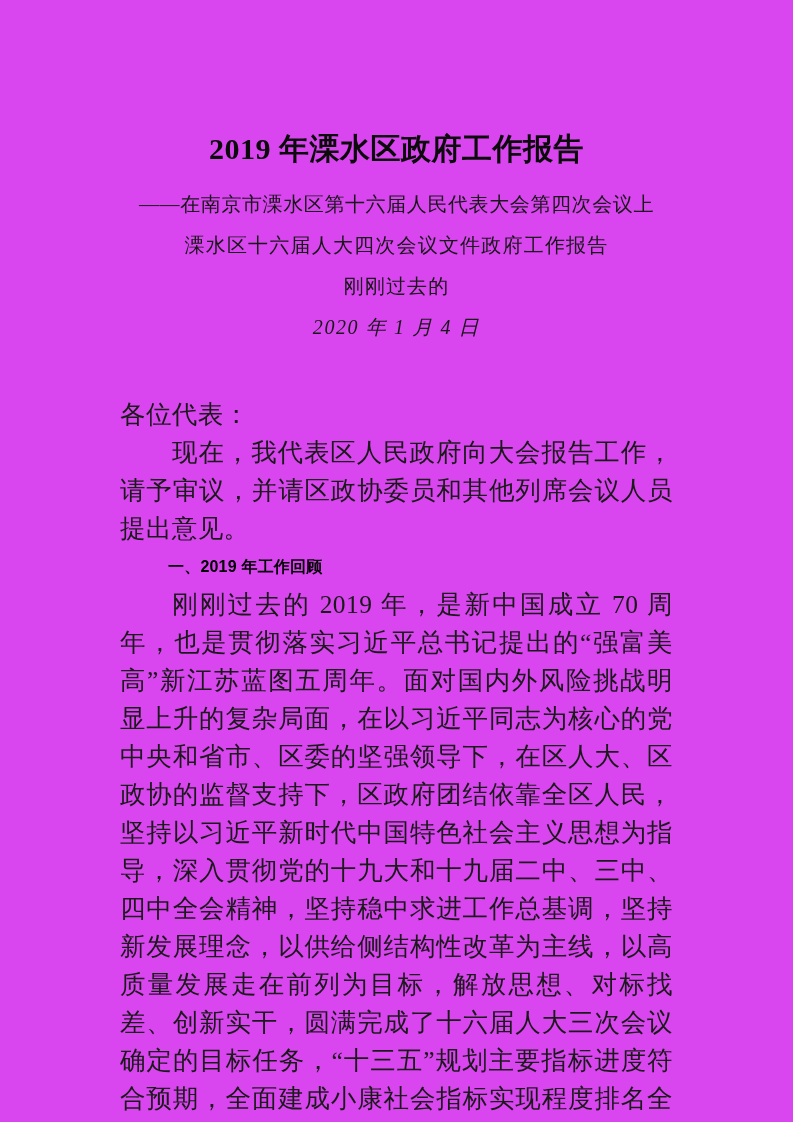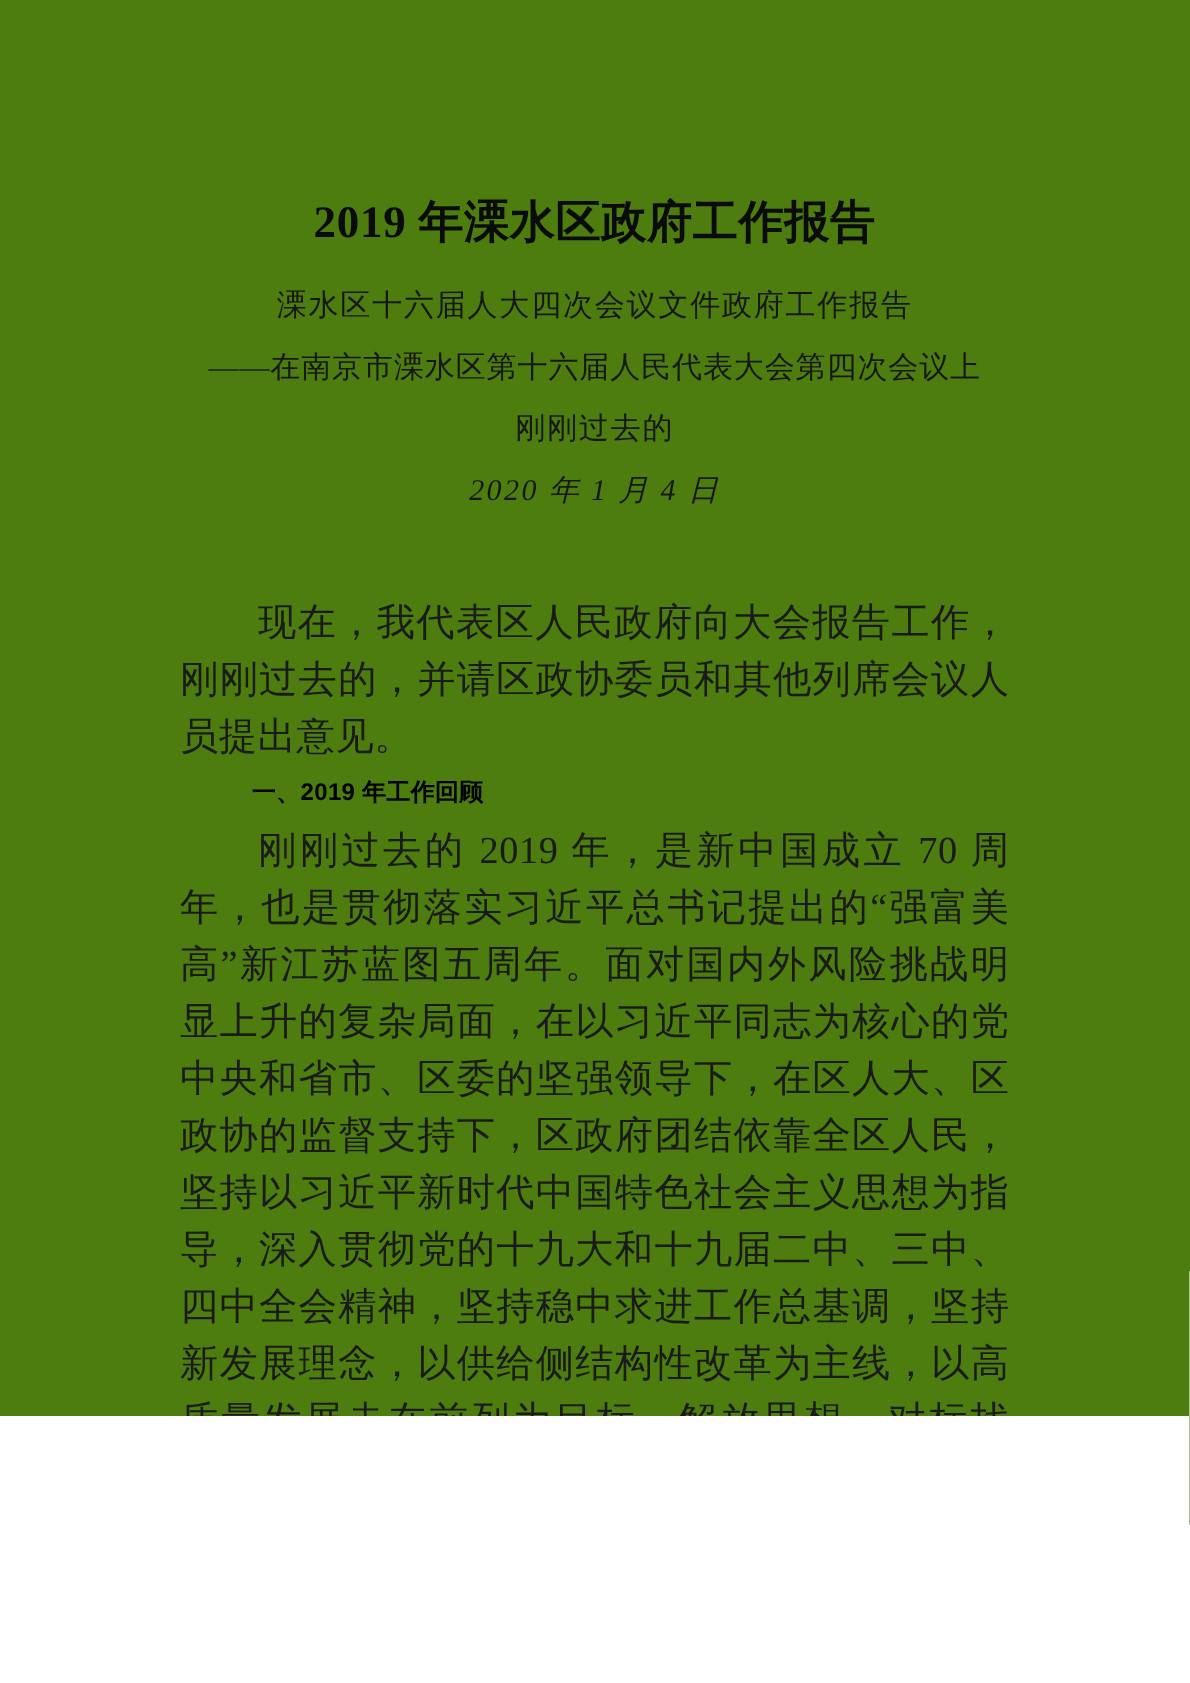--- a/index.html
+++ b/index.html
@@ -9,23 +9,23 @@
     background: #ffffff;
   }
   body {
     font-family: "Liberation Serif", "DejaVu Serif", serif;
     color: #000000;
     -webkit-font-smoothing: antialiased;
   }
   .page {
     position: relative;
     width: 793px;
-    height: 944px;
+    height: 1122px;
     margin: 0 auto;
-    background: #4d7c0f;
+    background: #d946ef;
     overflow: hidden;
   }
   
   .content {
     position: absolute;
     left: 120px;
     top: 0;
     width: 553px;
   }
 
@@ -99,29 +99,30 @@
 </style>
 </head>
 <body>
 
 <div class="page">
   <div class="content">
 
     <h1 class="doc-title">2019 年溧水区政府工作报告</h1>
 
     <div class="subtitle-block">
+      <div class="subtitle-line dash-line">——在南京市溧水区第十六届人民代表大会第四次会议上</div>
       <div class="subtitle-line">溧水区十六届人大四次会议文件政府工作报告</div>
-      <div class="subtitle-line dash-line">——在南京市溧水区第十六届人民代表大会第四次会议上</div>
       <div class="subtitle-line">刚刚过去的</div>
       <div class="subtitle-line date-line">2020 年 1 月 4 日</div>
     </div>
 
     <div class="body-block">
+      <p class="para">各位代表：</p>
 
-      <p class="para indent">现在，我代表区人民政府向大会报告工作，刚刚过去的，并请区政协委员和其他列席会议人员提出意见。</p>
+      <p class="para indent">现在，我代表区人民政府向大会报告工作，请予审议，并请区政协委员和其他列席会议人员提出意见。</p>
 
       <h2 class="section-heading">一、2019 年工作回顾</h2>
 
       <p class="para indent tail">刚刚过去的 2019 年，是新中国成立 70 周年，也是贯彻落实习近平总书记提出的“强富美高”新江苏蓝图五周年。面对国内外风险挑战明显上升的复杂局面，在以习近平同志为核心的党中央和省市、区委的坚强领导下，在区人大、区政协的监督支持下，区政府团结依靠全区人民，坚持以习近平新时代中国特色社会主义思想为指导，深入贯彻党的十九大和十九届二中、三中、四中全会精神，坚持稳中求进工作总基调，坚持新发展理念，以供给侧结构性改革为主线，以高质量发展走在前列为目标，解放思想、对标找差、创新实干，圆满完成了十六届人大三次会议确定的目标任务，“十三五”规划主要指标进度符合预期，全面建成小康社会指标实现程度排名全省第四。对标找差迈出实质步伐，“学昆山、赶宜兴、超溧阳”取得阶段性成效，完成地区生产总值 850</p>
     </div>
 
   </div>
 </div>
 
 </body></html>

